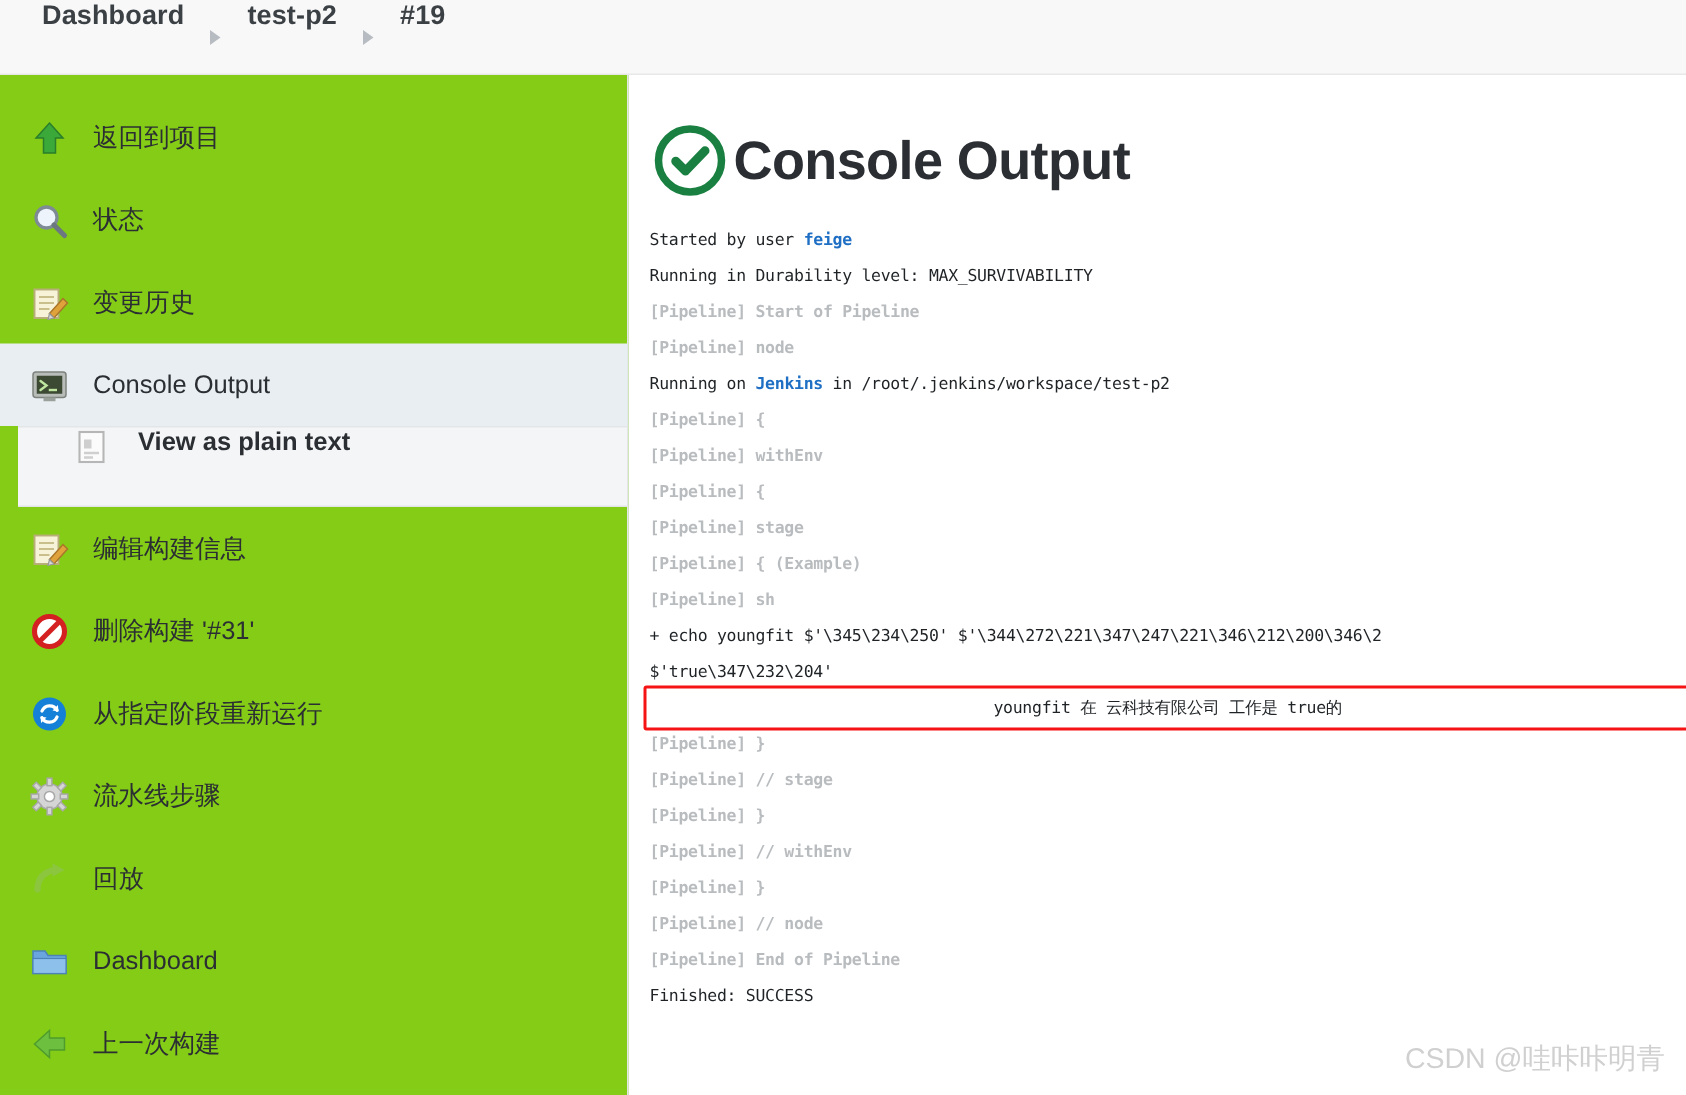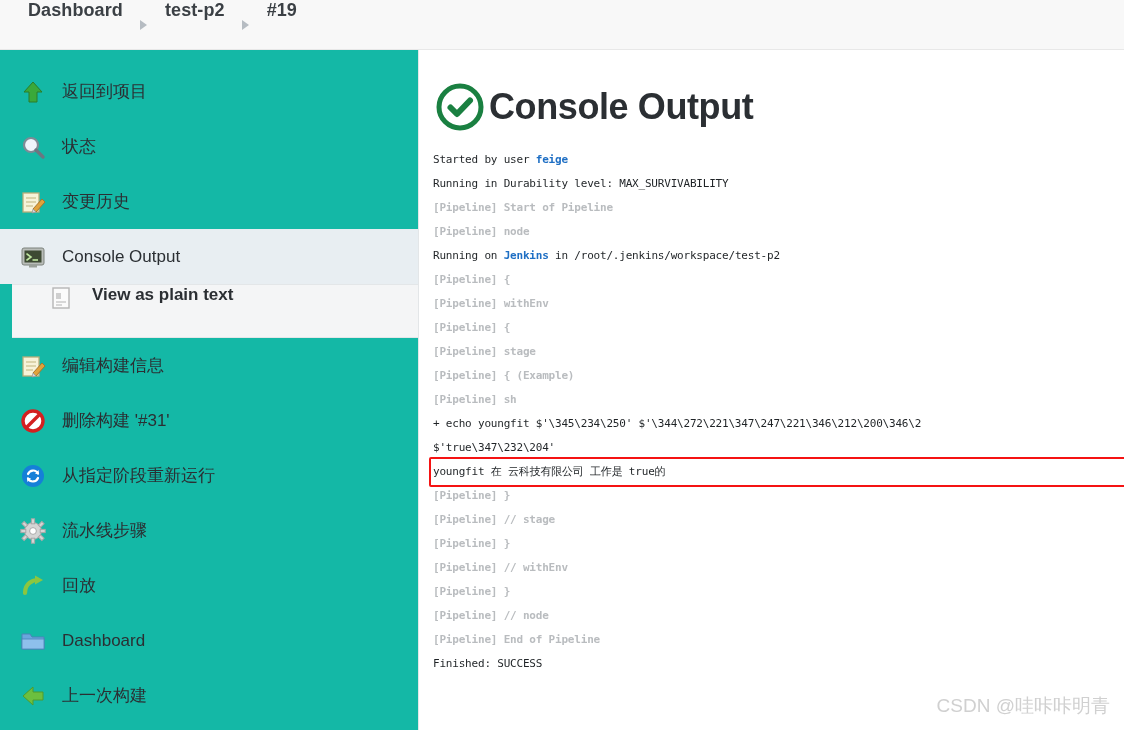--- a/index.html
+++ b/index.html
@@ -52,21 +52,21 @@
     align-items: stretch;
   }
 
   
   #sidebar {
     width: 419px;
     flex: 0 0 419px;
     border-right: 1px solid #e3e6e8;
     box-sizing: border-box;
     padding-top: 14px;
-    background: #14b8a6;
+    background: #84cc16;
     position: relative;
   }
   .side-item {
     height: 55px;
     display: flex;
     align-items: center;
     padding-left: 20px;
     box-sizing: border-box;
     cursor: pointer;
   }
@@ -155,20 +155,21 @@
     width: 389px;
     height: 30px;
     border: 2px solid #f51313;
     box-sizing: border-box;
     border-radius: 2px;
     pointer-events: none;
   }
   #highlight-line {
     position: relative;
     z-index: 2;
+    text-align: center;
   }
 
   
   #watermark {
     position: absolute;
     right: 14px;
     bottom: 11px;
     font-size: 19px;
     color: #d0d0d0;
     white-space: nowrap;

